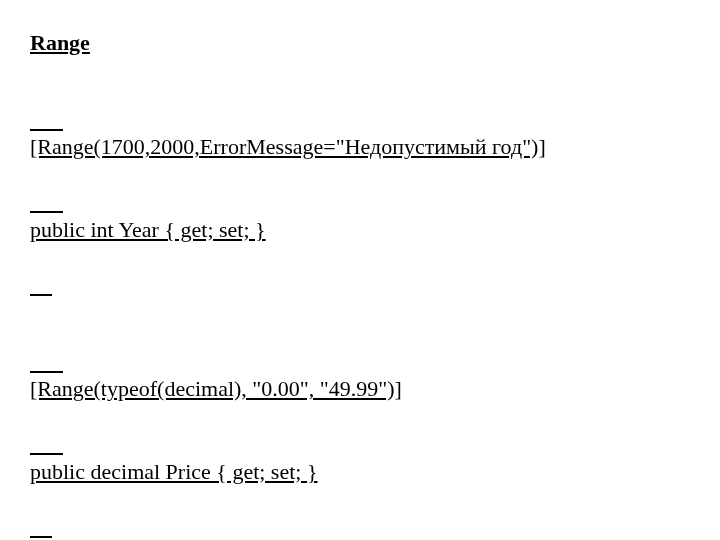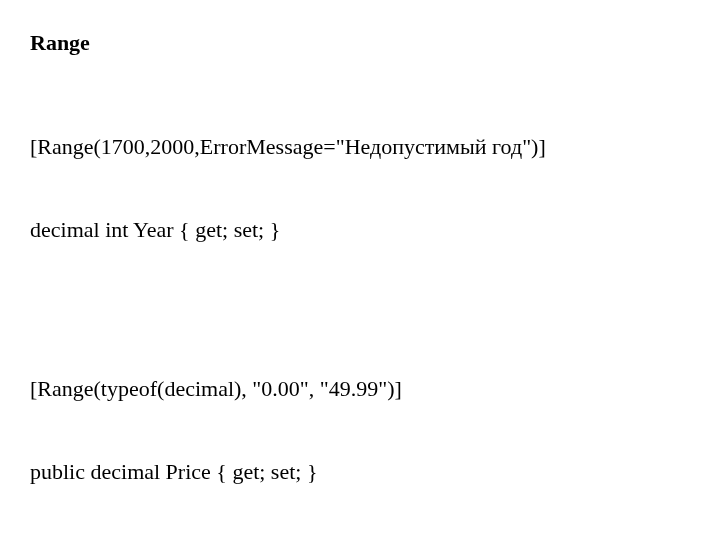--- a/index.html
+++ b/index.html
@@ -10,20 +10,21 @@
     background: #ffffff;
     font-family: "Times New Roman", Times, serif;
     color: #000000;
   }
   .page {
     box-sizing: border-box;
     padding: 30px 0 0 30px;
   }
   .block {
     margin-bottom: 12px;
+    text-decoration: underline;
   }
   .heading {
     font-weight: bold;
     font-size: 22px;
     line-height: 1.2;
     margin-bottom: 22px;
   }
   .code-group {
     font-size: 22px;
     line-height: 1.25;
@@ -37,21 +38,21 @@
 </head>
 <body>
 
 <div class="page">
 
   <div class="block">
     <div class="heading">Range</div>
 
     <div class="code-group">
       <span class="code-line">[Range(1700,2000,ErrorMessage="Недопустимый год")]</span>
-      <span class="code-line">decimal int Year { get; set; }</span>
+      <span class="code-line">public int Year { get; set; }</span>
     </div>
 
     <div class="code-group">
       <span class="code-line">[Range(typeof(decimal), "0.00", "49.99")]</span>
       <span class="code-line">public decimal Price { get; set; }</span>
     </div>
   </div>
 
 </div>
 

